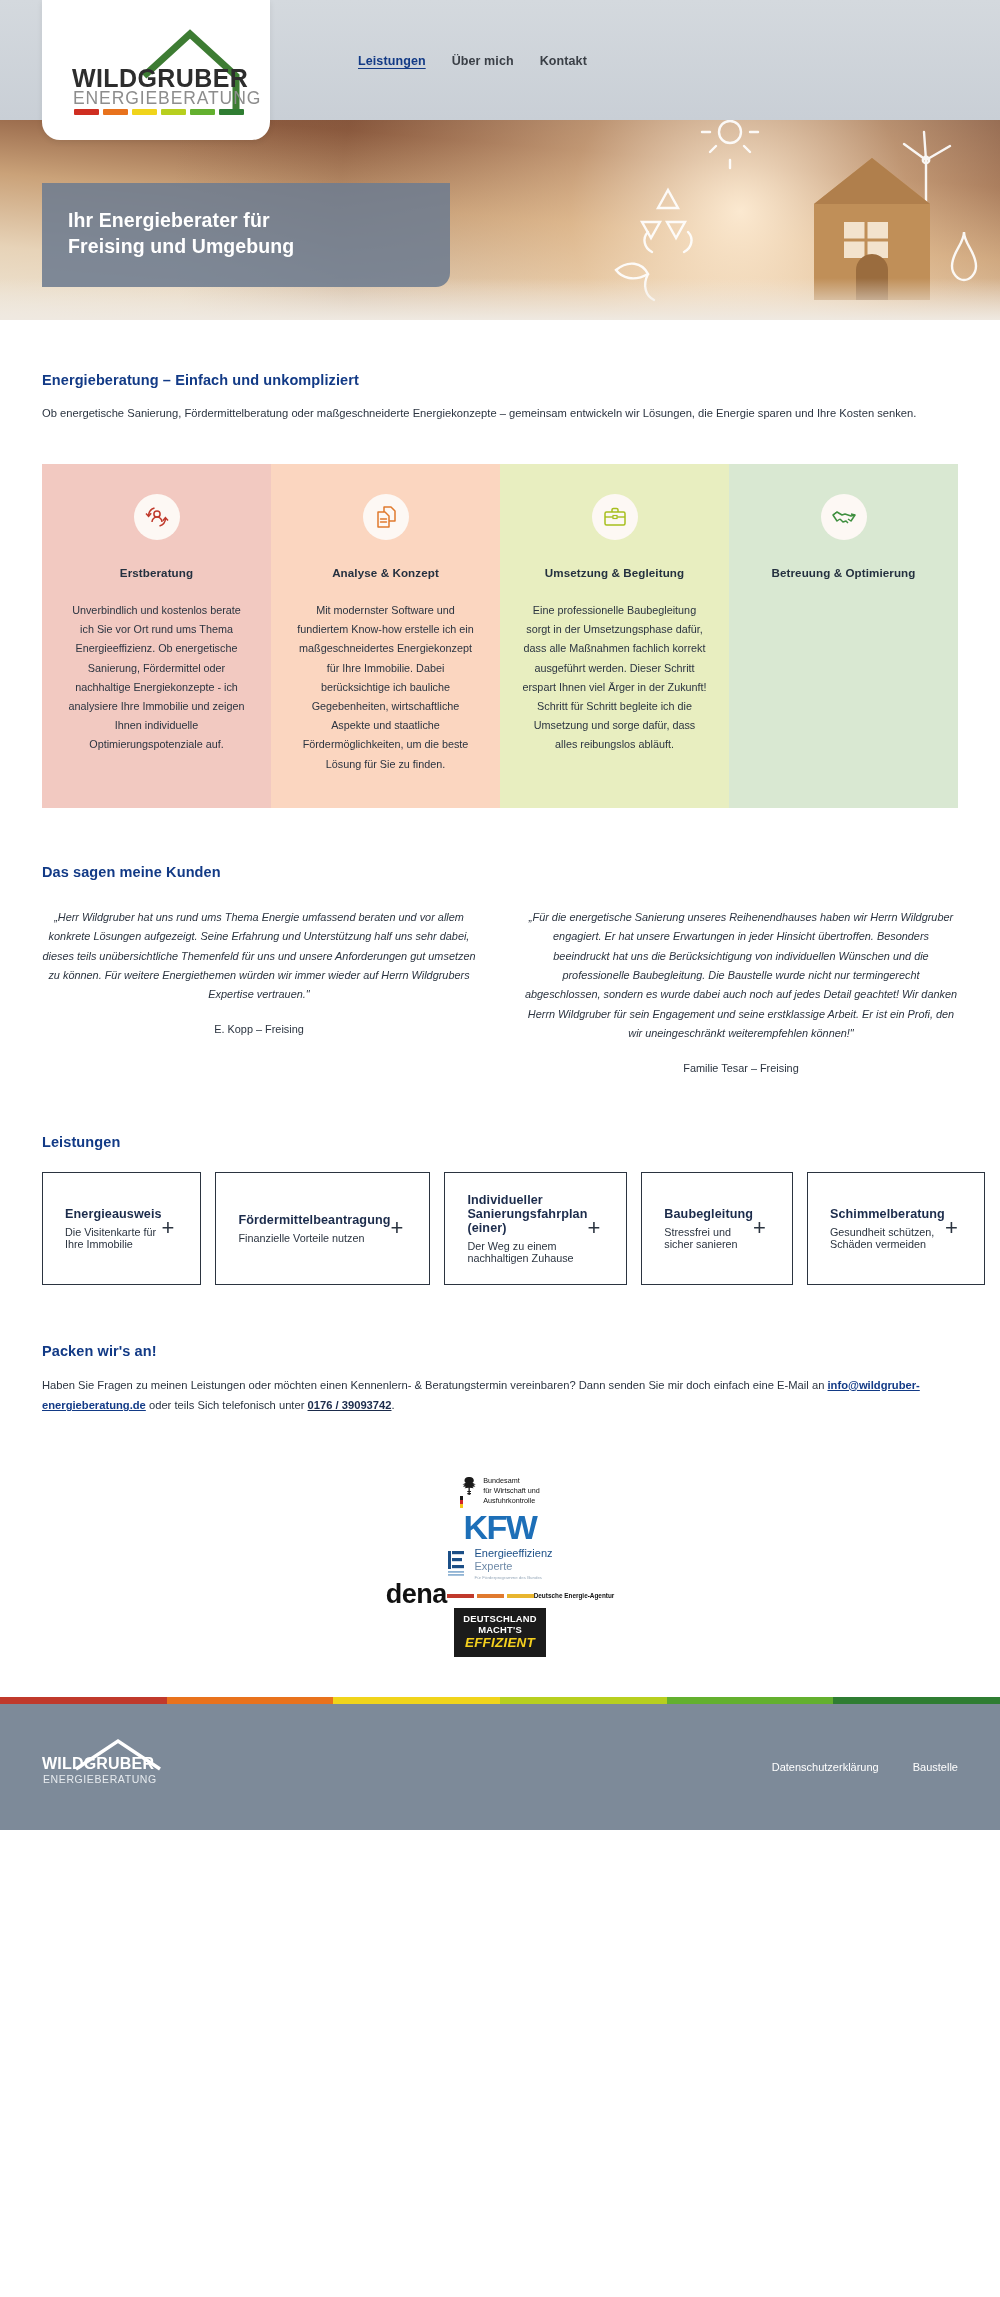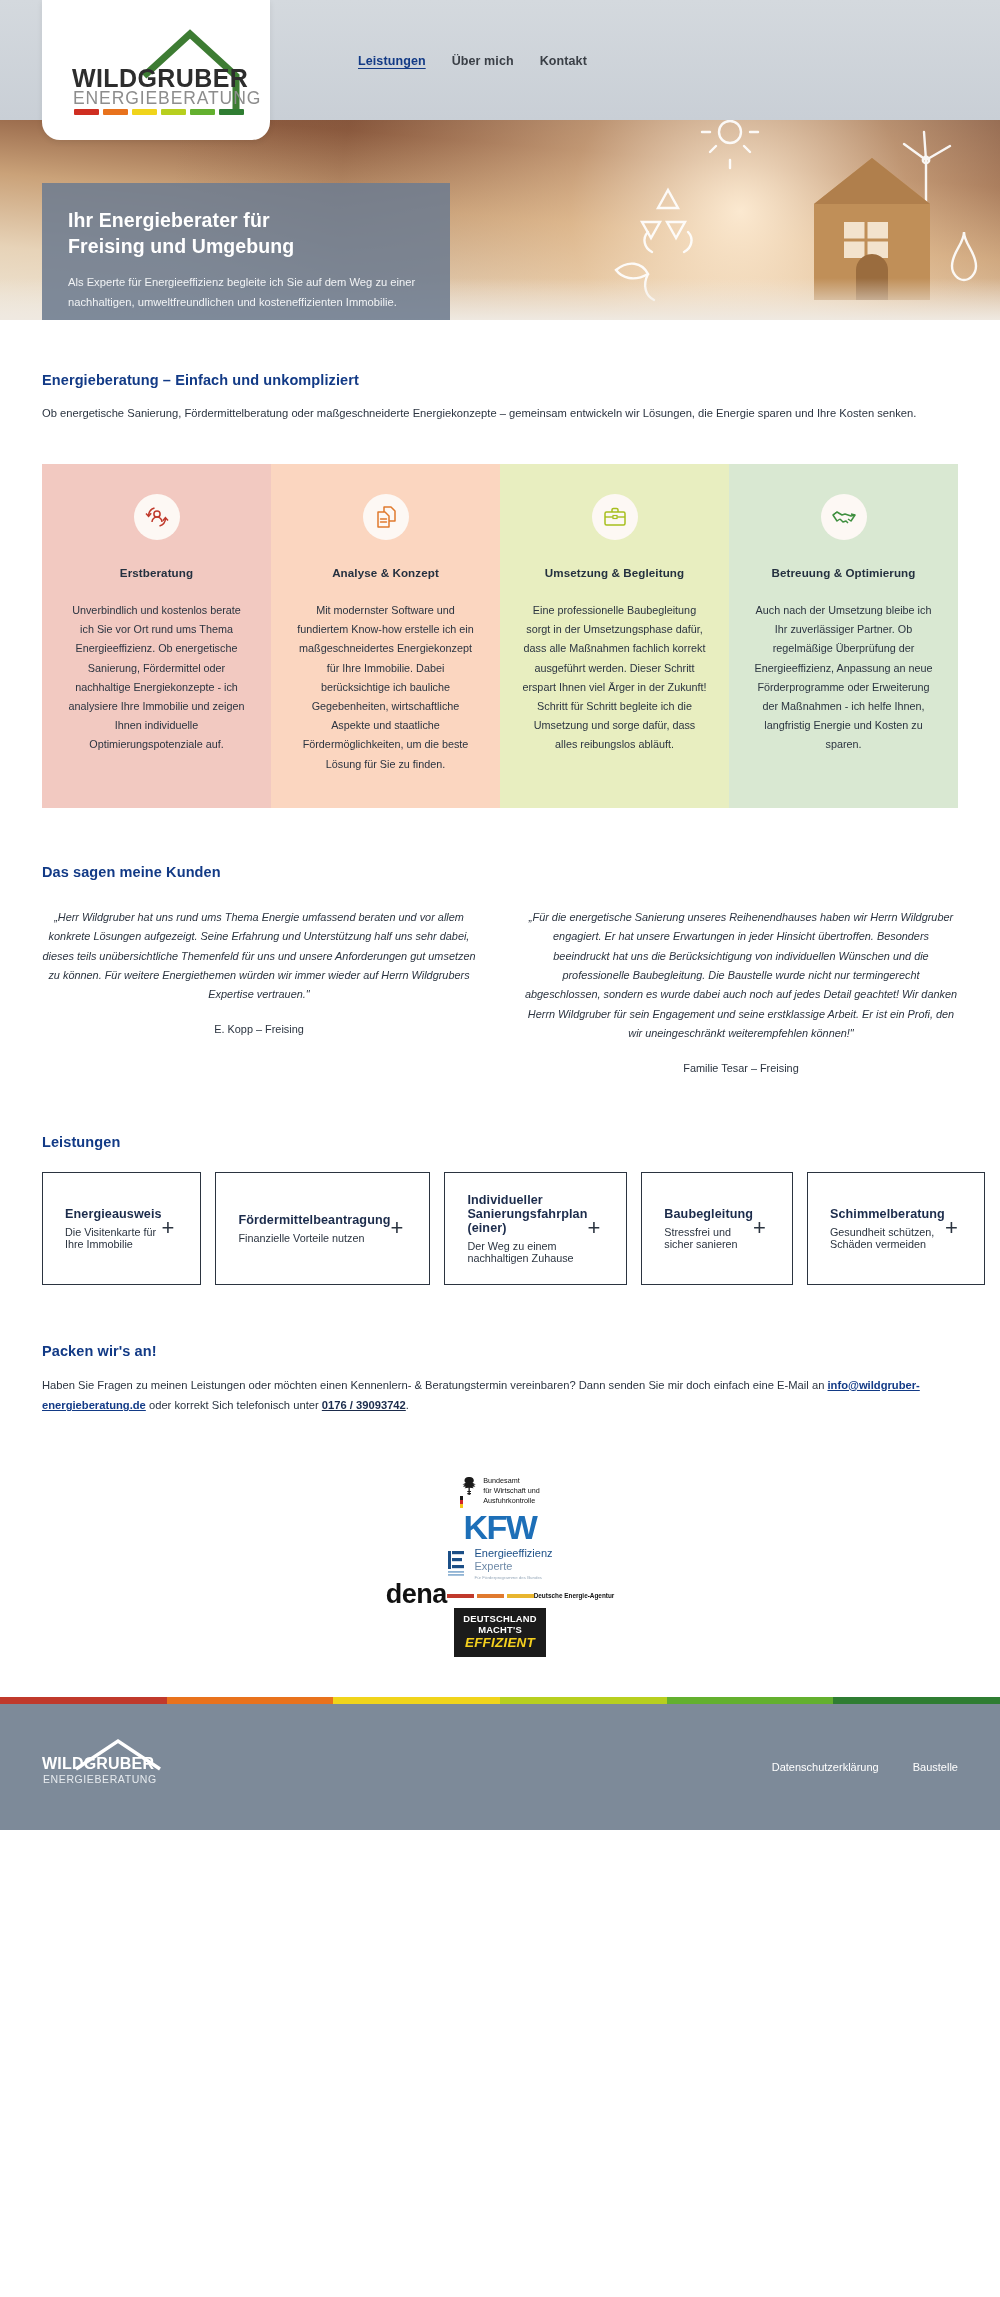--- a/index.html
+++ b/index.html
@@ -233,21 +233,20 @@
         <rect x="424" y="122" width="44" height="36" fill="#f3e3cd"></rect>
         <path d="M446 122 v36 M424 140 h44" stroke="#c08f58" stroke-width="3"></path>
         <path d="M436 200 v-30 a16 16 0 0 1 32 0 v30 z" fill="#9a6c3e"></path>
       </g>
     </svg>
     <div class="hero-card">
       <div class="hero-h1">
         <span>Ihr Energieberater für</span><br>
         <span>Freising und Umgebung</span>
       </div>
-      <p class="hero-p">Als Experte für Energieeffizienz begleite ich Sie auf dem Weg zu einer nachhaltigen, umweltfreundlichen und kosteneffizienten Immobilie.</p>
 
     </div>
   </div>
 
   <div class="wrap intro">
     <h2 class="sec">Energieberatung – Einfach und unkompliziert</h2>
     <p class="sec-p">Ob energetische Sanierung, Fördermittelberatung oder maßgeschneiderte Energiekonzepte – gemeinsam entwickeln wir Lösungen, die Energie sparen und Ihre Kosten senken.</p>
 
     <div class="cards">
 
@@ -294,21 +293,20 @@
       <div class="card">
         <div class="card-icon">
           <svg width="26" height="26" viewBox="0 0 26 26">
             <path d="M2 11 l4 -3 l5 3 l3 -1 l6 2 l4 -1" fill="none" stroke="#3f8f3f" stroke-width="1.5" stroke-linejoin="round"></path>
             <path d="M6 8 l-4 3 l4 6 l3 -2" fill="none" stroke="#3f8f3f" stroke-width="1.5" stroke-linejoin="round"></path>
             <path d="M20 10 l4 1 l-4 6 l-3 -2" fill="none" stroke="#3f8f3f" stroke-width="1.5" stroke-linejoin="round"></path>
             <path d="M9 15 l3 3 l3 -1 l2 2" fill="none" stroke="#3f8f3f" stroke-width="1.5" stroke-linejoin="round"></path>
           </svg>
         </div>
         <h3>Betreuung &amp; Optimierung</h3>
-        <p>Auch nach der Umsetzung bleibe ich Ihr zuverlässiger Partner. Ob regelmäßige Überprüfung der Energieeffizienz, Anpassung an neue Förderprogramme oder Erweiterung der Maßnahmen - ich helfe Ihnen, langfristig Energie und Kosten zu sparen.</p>
       </div>
 
     </div>
   </div>
 
   <div class="wrap testi-sec">
     <h2 class="sec">Das sagen meine Kunden</h2>
     <div class="testi-row">
       <div class="testi">
         <div class="quote">„Herr Wildgruber hat uns rund ums Thema Energie umfassend beraten und vor allem konkrete Lösungen aufgezeigt. Seine Erfahrung und Unterstützung half uns sehr dabei, dieses teils unübersichtliche Themenfeld für uns und unsere Anforderungen gut umsetzen zu können. Für weitere Energiethemen würden wir immer wieder auf Herrn Wildgrubers Expertise vertrauen."</div>
@@ -363,21 +361,21 @@
           <div class="acc-s">Gesundheit schützen, Schäden vermeiden</div>
         </div>
         <div class="acc-plus">+</div>
       </div>
 
     </div>
   </div>
 
   <div class="wrap contact-sec">
     <h2 class="sec">Packen wir's an!</h2>
-    <p class="contact-p"><span>Haben Sie Fragen zu meinen Leistungen oder möchten einen Kennenlern- &amp; Beratungstermin vereinbaren? Dann senden Sie mir doch einfach eine E-Mail an </span><a href="#">info@wildgruber-energieberatung.de</a><span> oder korrekt Sich telefonisch unter </span><b>0176 / 39093742</b><span>.</span></p>
+    <p class="contact-p"><span>Haben Sie Fragen zu meinen Leistungen oder möchten einen Kennenlern- &amp; Beratungstermin vereinbaren? Dann senden Sie mir doch einfach eine E-Mail an </span><a href="#">info@wildgruber-energieberatung.de</a><span> oder teils Sich telefonisch unter </span><b>0176 / 39093742</b><span>.</span></p>
 
     <div class="partners">
 
       <div class="plogo">
         <svg width="17" height="34" viewBox="0 0 17 34">
           <path d="M8.5 3 c-2.4 0 -4 1.6 -4 3.4 c0 1.1 .6 1.9 1.4 2.4 l-3.4 1.6 l2.4 .4 l-2 1.8 l3 .2 l-1.3 1.5 l3.9 -.6 v3.3 h-1.2 v1.1 h1.2 v1 h-1.2 v1.1 h1.2 v.9 h1.3 v-.9 h1.2 v-1.1 h-1.2 v-1 h1.2 v-1.1 h-1.2 v-3.3 l3.9 .6 l-1.3 -1.5 l3 -.2 l-2 -1.8 l2.4 -.4 l-3.4 -1.6 c.8 -.5 1.4 -1.3 1.4 -2.4 c0 -1.8 -1.6 -3.4 -4 -3.4 z" fill="#1a1a1a"></path>
           <rect x="0" y="22" width="3" height="4" fill="#1a1a1a"></rect>
           <rect x="0" y="26" width="3" height="4" fill="#d3232a"></rect>
           <rect x="0" y="30" width="3" height="4" fill="#f5c518"></rect>
         </svg>

